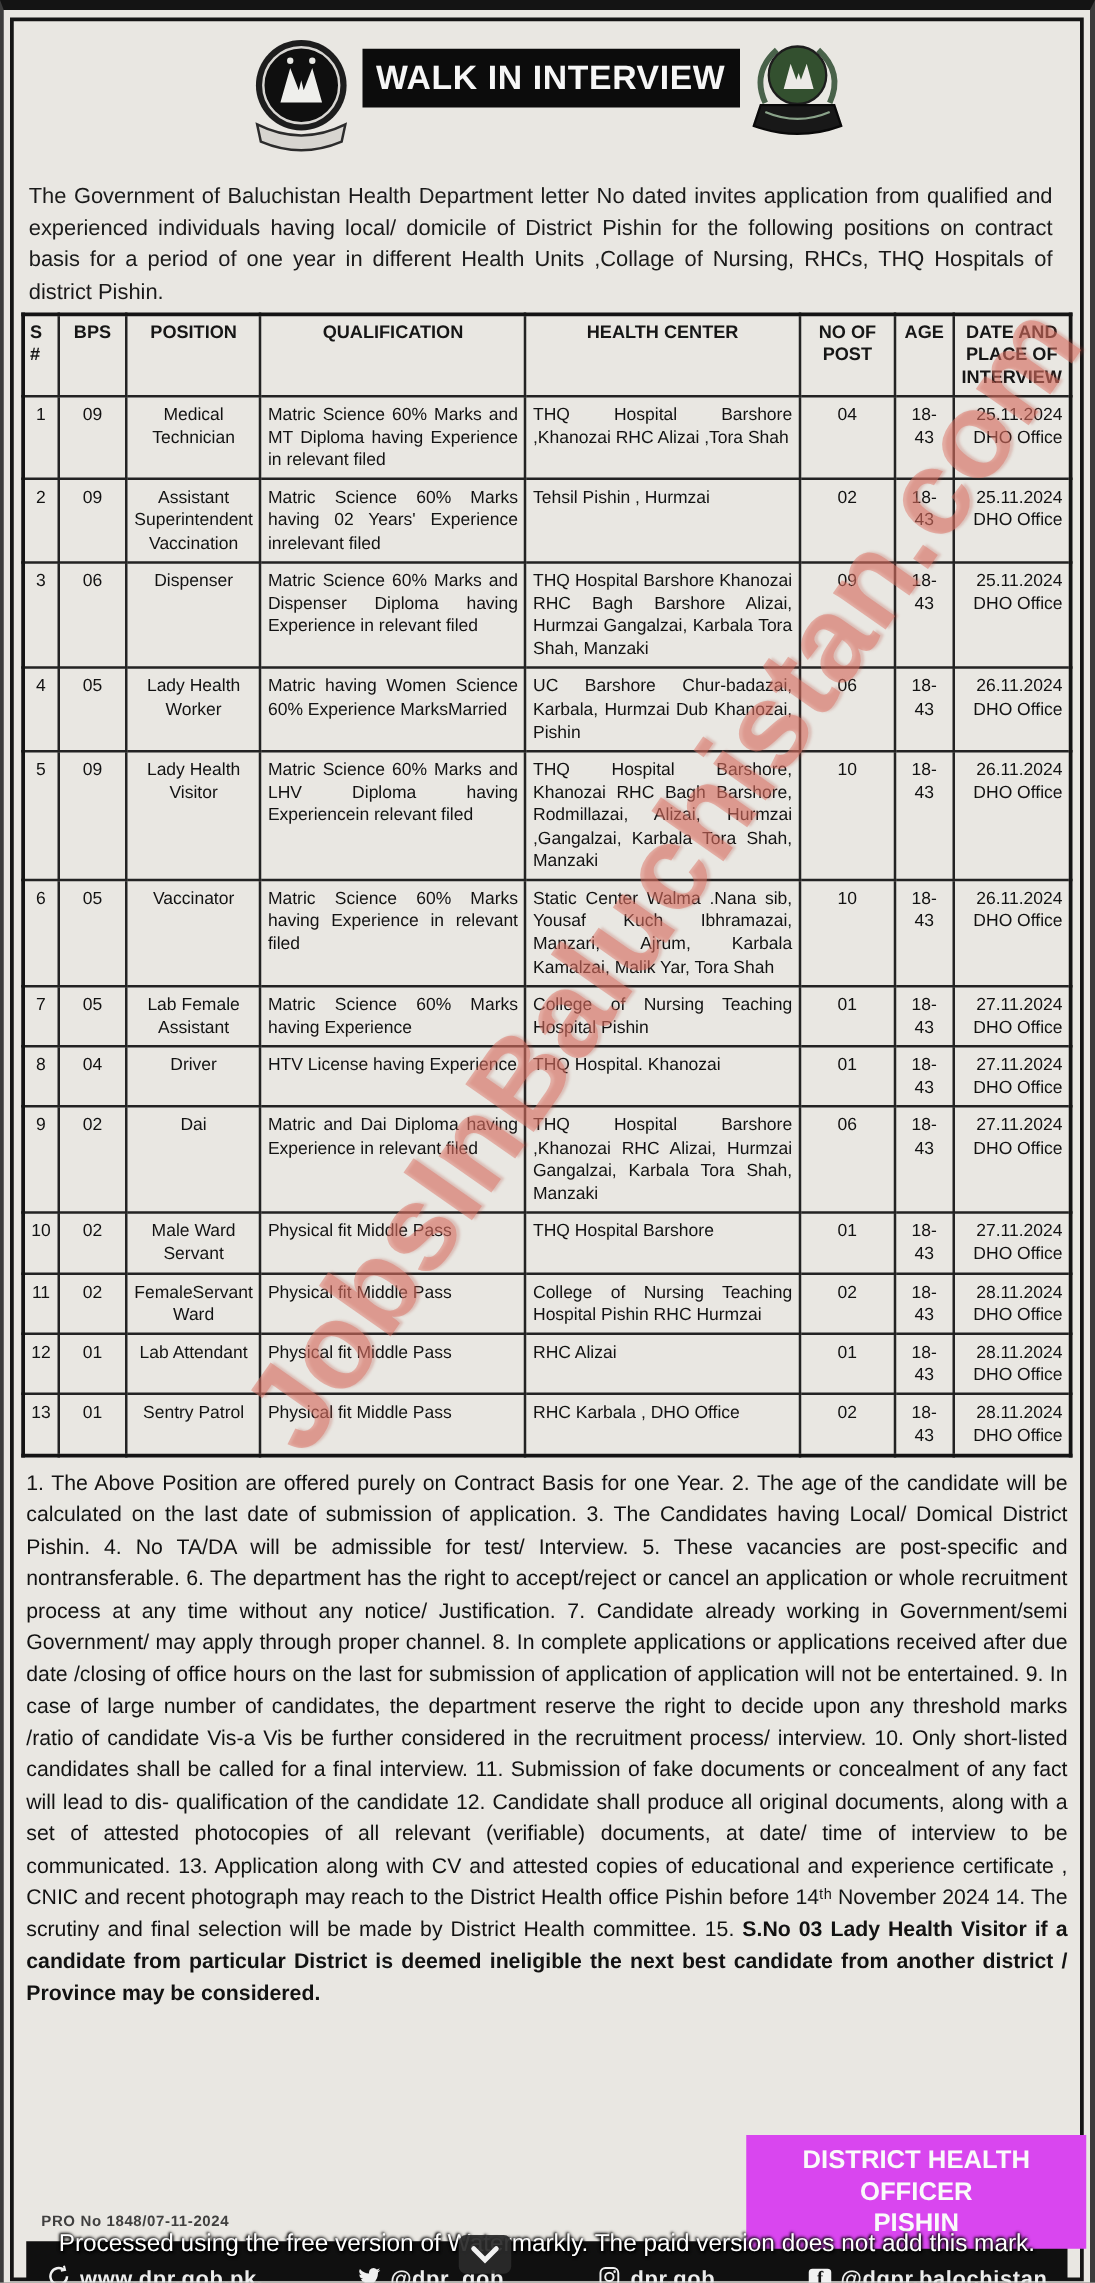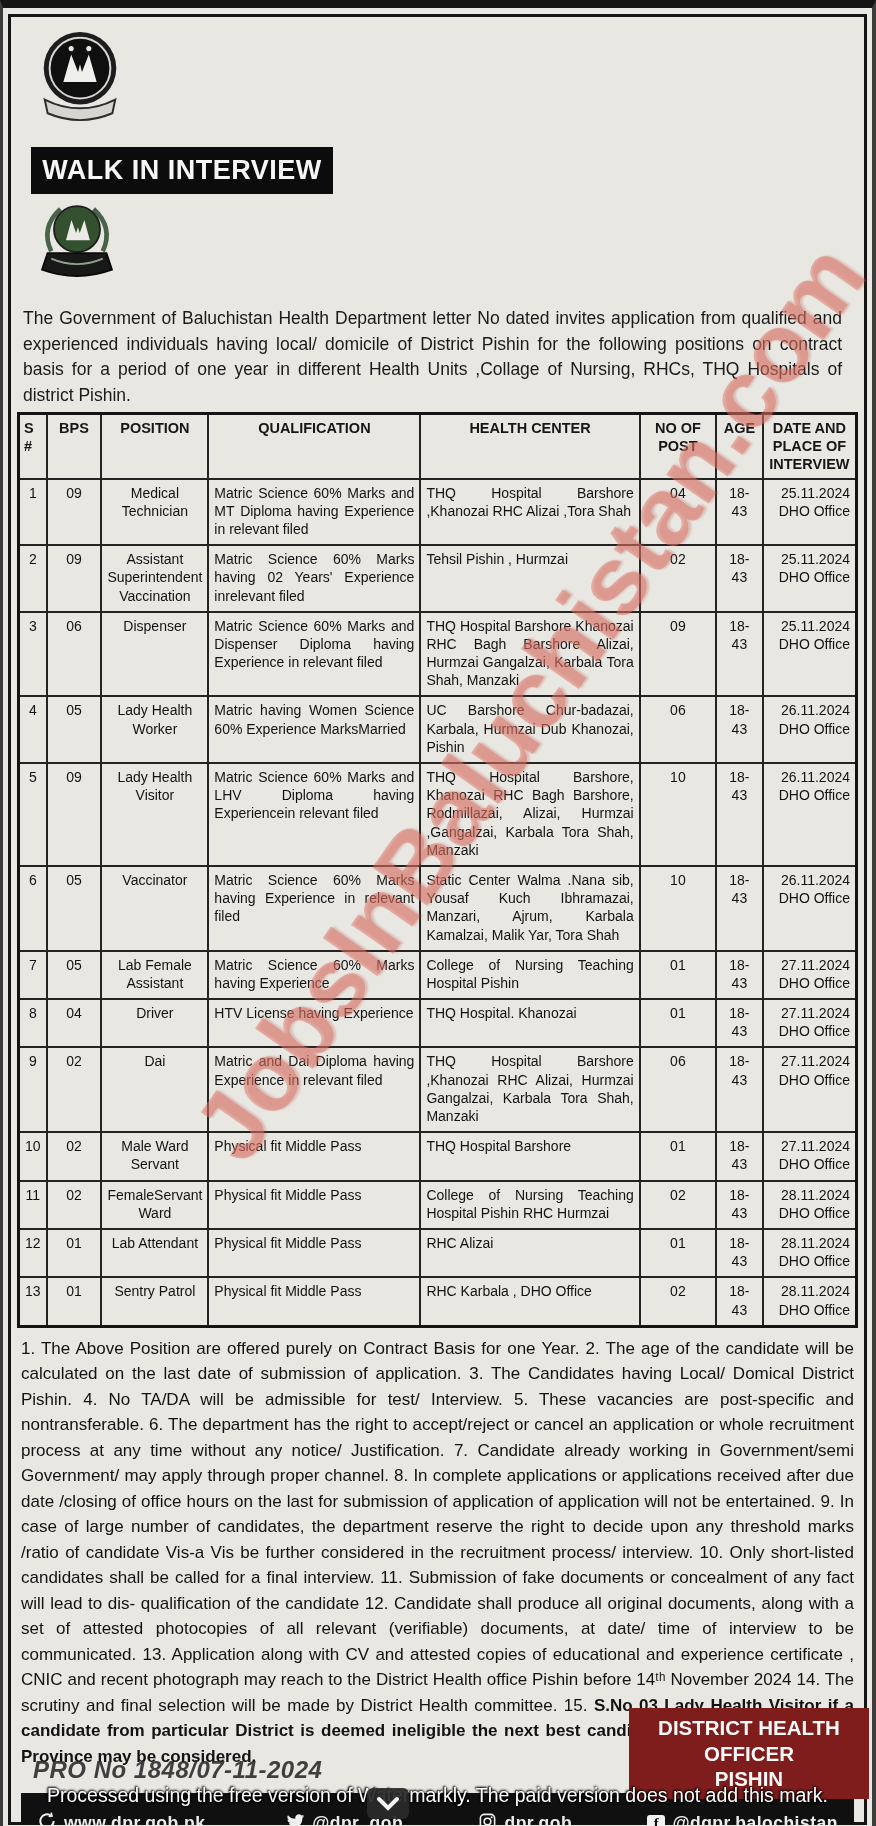--- a/index.html
+++ b/index.html
@@ -25,21 +25,20 @@
     top: 6px; left: 5px; right: 5px; bottom: 1px;
     border: 3px solid #151515;
     padding: 2px 6px;
   }
   
   .header-row {
     display: flex;
     align-items: flex-start;
     justify-content: center;
     padding: 6px 14px 0 14px;
-    flex-direction: column;
   }
   .logo { flex: 0 0 auto; }
   .banner {
     background: #0c0c0c;
     color: #f6f6f6;
     font-weight: bold;
     font-size: 27px;
     letter-spacing: 0.5px;
     text-align: center;
     padding: 8px 0;
@@ -88,32 +87,31 @@
     line-height: 1.5;
     text-align: justify;
     margin: 8px 4px 0 4px;
     color: #121212;
   }
   .notes strong { font-weight: bold; }
   
   .pro-no {
     position: absolute;
     left: 30px; bottom: 42px;
-    font-size: 24px;
+    font-size: 12px;
     font-weight: bold;
     letter-spacing: 0.5px;
     color: rgba(40,40,40,0.88);
-    font-style: italic;
   }
   .dho-box {
     position: absolute;
     right: 3px; bottom: 27px;
-    background: #7f1d1d;
+    background: #d946ef;
     color: #fafafa;
-    width: 240px;
+    width: 272px;
     text-align: center;
     font-weight: bold;
     font-size: 20.5px;
     line-height: 1.25;
     padding: 7px 4px;
     z-index: 4;
   }
   .social-bar {
     position: absolute;
     left: 18px; right: 18px; bottom: 2px;

